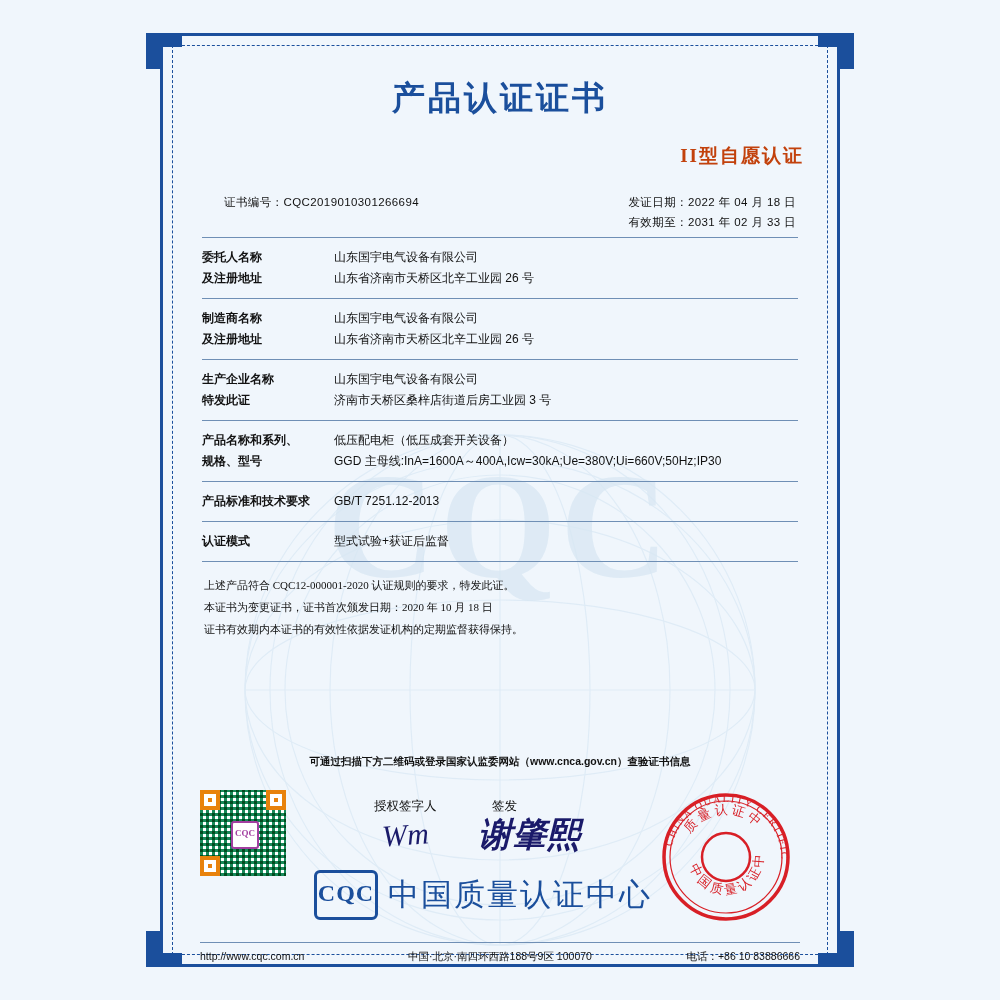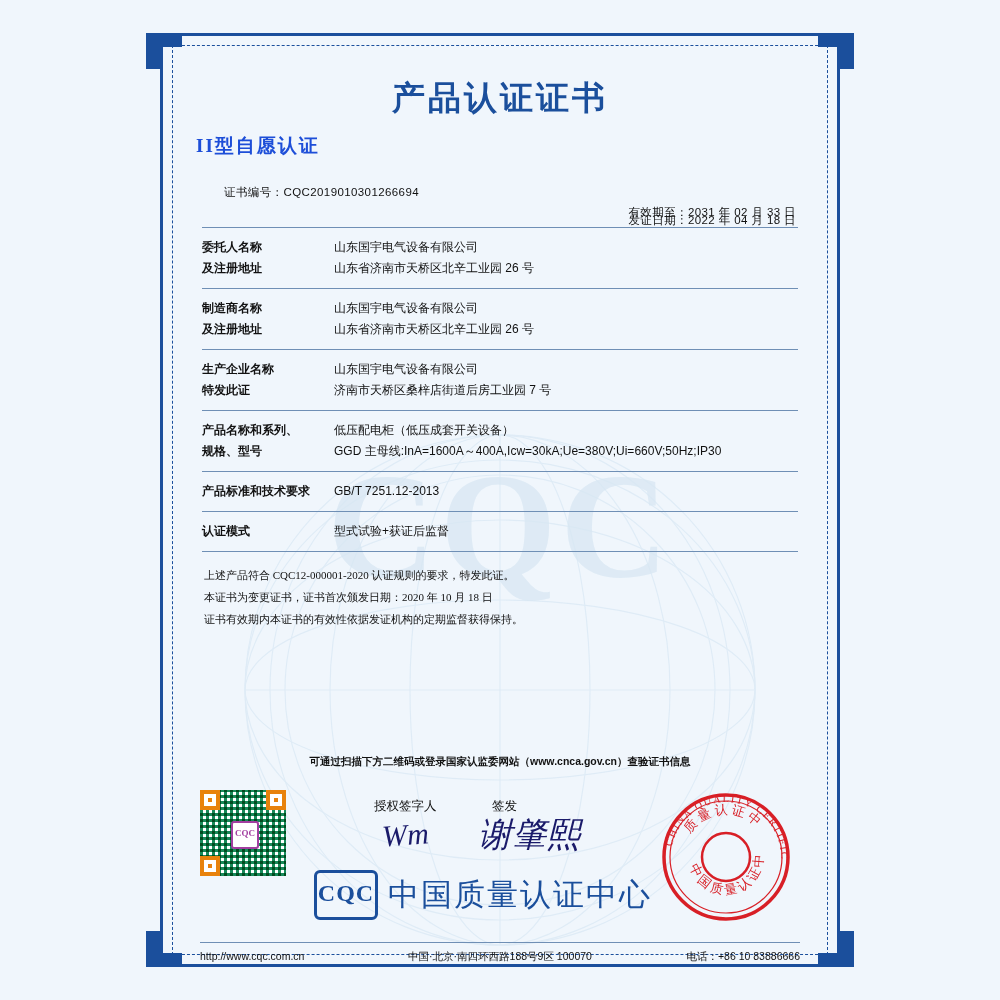--- a/index.html
+++ b/index.html
@@ -93,26 +93,26 @@
   .title {
     text-align: center;
     font-size: 33px;
     font-weight: bold;
     color: #1b4f9c;
     letter-spacing: 3px;
     margin-top: 16px;
     font-family: "Liberation Serif", serif;
   }
   .subtitle {
-    text-align: left;
+    text-align: right;
     font-size: 19px;
     font-weight: bold;
-    color: #1d4ed8;
+    color: #c2410c;
     letter-spacing: 2px;
-    margin-top: 12px;
+    margin-top: 22px;
     font-family: "Liberation Serif", serif;
   }
 
   .meta-row {
     position: relative;
     margin-top: 26px;
     height: 42px;
     font-size: 11.5px;
     color: #111;
   }
@@ -120,21 +120,20 @@
     position: absolute;
     left: 28px;
     top: 0;
     letter-spacing: 0.4px;
   }
   .issue-date {
     position: absolute;
     right: 8px;
     top: 0;
     letter-spacing: 0.4px;
-    margin-top: 28px;
   }
   .valid-date {
     position: absolute;
     right: 8px;
     top: 20px;
     letter-spacing: 0.4px;
   }
 
   .rule {
     border-top: 1px solid #6f8fb5;
@@ -244,21 +243,21 @@
     font-style: italic;
     transform: rotate(-4deg);
   }
   .signature-b {
     position: absolute;
     left: 282px;
     top: 752px;
     font-size: 34px;
     color: #1a1a6a;
     font-family: "Liberation Serif", serif;
-    font-weight: normal;
+    font-weight: bold;
     font-style: italic;
   }
 
   .cqc-org {
     position: absolute;
     left: 118px;
     top: 810px;
     display: flex;
     align-items: center;
     gap: 10px;
@@ -386,21 +385,21 @@
 
     <div class="rule"></div>
 
     <div class="field">
       <div class="labels">
         <div>生产企业名称</div>
         <div>特发此证</div>
       </div>
       <div class="values">
         <div>山东国宇电气设备有限公司</div>
-        <div>济南市天桥区桑梓店街道后房工业园 7 号</div>
+        <div>济南市天桥区桑梓店街道后房工业园 3 号</div>
       </div>
     </div>
 
     <div class="rule"></div>
 
     <div class="field">
       <div class="labels">
         <div>产品名称和系列、</div>
         <div>规格、型号</div>
       </div>

